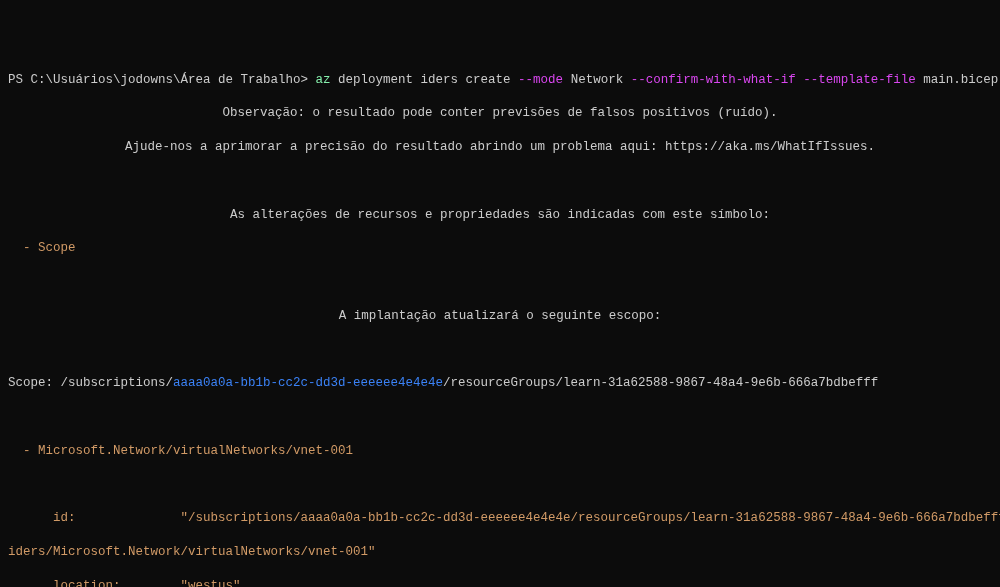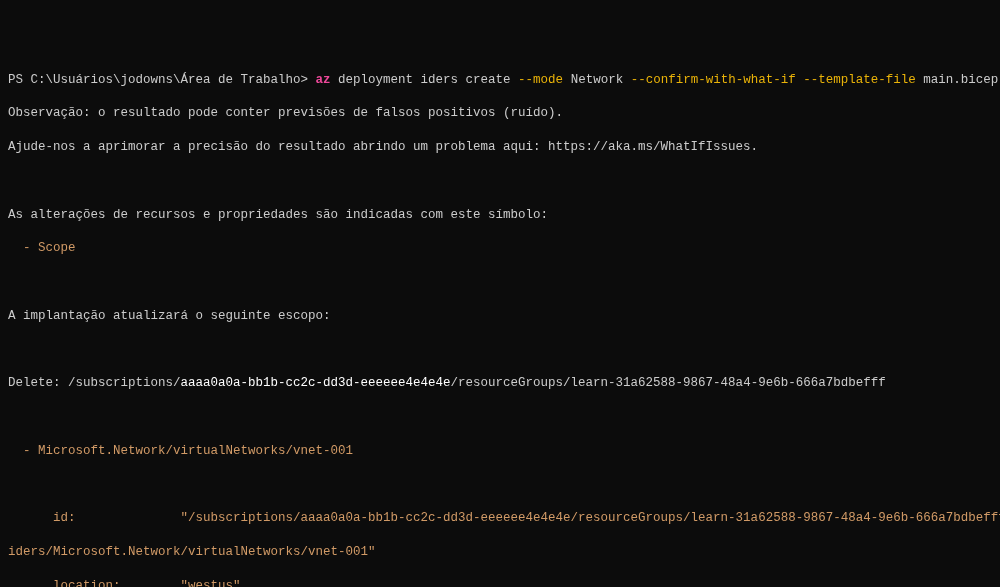--- a/index.html
+++ b/index.html
@@ -12,42 +12,42 @@
       color: #cccccc;
       font-family: 'Consolas', 'Courier New', monospace;
       font-size: 12.5px;
       line-height: 1.35;
       padding: 4px 8px;
       white-space: pre;
       width: 1000px;
       height: 587px;
       overflow: hidden;
     }
-    .white { color: #cccccc; }
-    .yellow { color: #ec4899; font-weight: bold; }
+    .white { color: #cccccc; text-align: center; }
+    .yellow { color: #86efac; }
     .orange { color: #d19a66; }
-    .gray { color: #eab308; }
-    .brightwhite { color: #ffffff; }
+    .gray { color: #d946ef; }
+    .brightwhite { color: #3b82f6; }
     .line { display: block; }
   </style>
 </head>
 <body>
 
 
 
 <span class="line"><span class="white">PS </span><span class="white">C:\Usuários\jodowns\Área de Trabalho&gt; </span><span class="yellow">az </span><span class="white">deployment iders create </span><span class="gray">--mode </span><span class="white">Network </span><span class="gray">--confirm-with-what-if --template-file </span><span class="white">main.bicep</span></span>
 <span class="line white">Observação: o resultado pode conter previsões de falsos positivos (ruído).</span>
 <span class="line white">Ajude-nos a aprimorar a precisão do resultado abrindo um problema aqui: https://aka.ms/WhatIfIssues.</span>
 <span class="line">&nbsp;</span>
 <span class="line white">As alterações de recursos e propriedades são indicadas com este símbolo:</span>
 <span class="line"><span class="orange">  - </span><span class="orange">Scope</span></span>
 <span class="line">&nbsp;</span>
 <span class="line white">A implantação atualizará o seguinte escopo:</span>
 <span class="line">&nbsp;</span>
-<span class="line"><span class="white">Delete: /subscriptions/</span><span class="brightwhite">aaaa0a0a-bb1b-cc2c-dd3d-eeeeee4e4e4e</span><span class="white">/resourceGroups/learn-31a62588-9867-48a4-9e6b-666a7bdbefff</span></span>
+<span class="line"><span class="white">Scope: /subscriptions/</span><span class="brightwhite">aaaa0a0a-bb1b-cc2c-dd3d-eeeeee4e4e4e</span><span class="white">/resourceGroups/learn-31a62588-9867-48a4-9e6b-666a7bdbefff</span></span>
 <span class="line">&nbsp;</span>
 <span class="line orange">  - Microsoft.Network/virtualNetworks/vnet-001</span>
 <span class="line">&nbsp;</span>
 <span class="line"><span class="orange">      id:              </span><span class="orange">"/subscriptions/aaaa0a0a-bb1b-cc2c-dd3d-eeeeee4e4e4e/resourceGroups/learn-31a62588-9867-48a4-9e6b-666a7bdbefff/prov</span></span>
 <span class="line orange">iders/Microsoft.Network/virtualNetworks/vnet-001"</span>
 <span class="line"><span class="orange">      location:        </span><span class="orange">"westus"</span></span>
 
 
 
 

